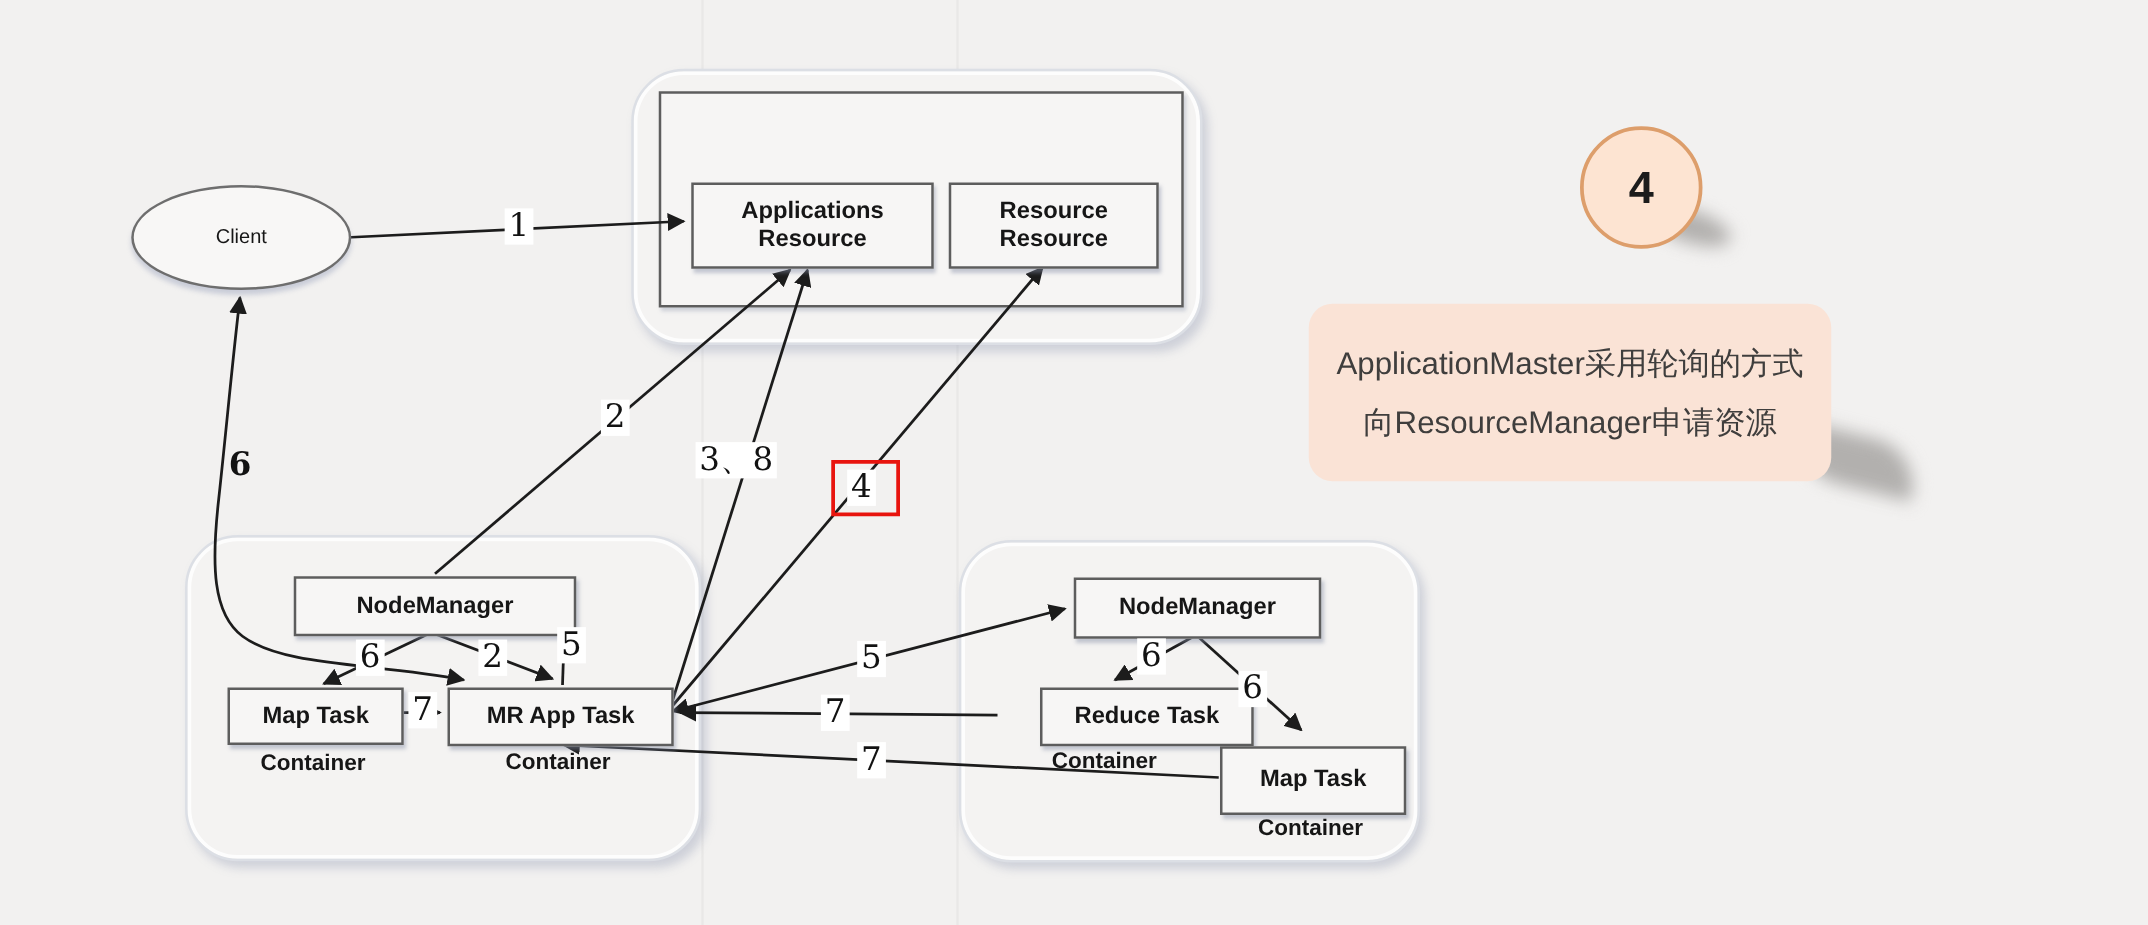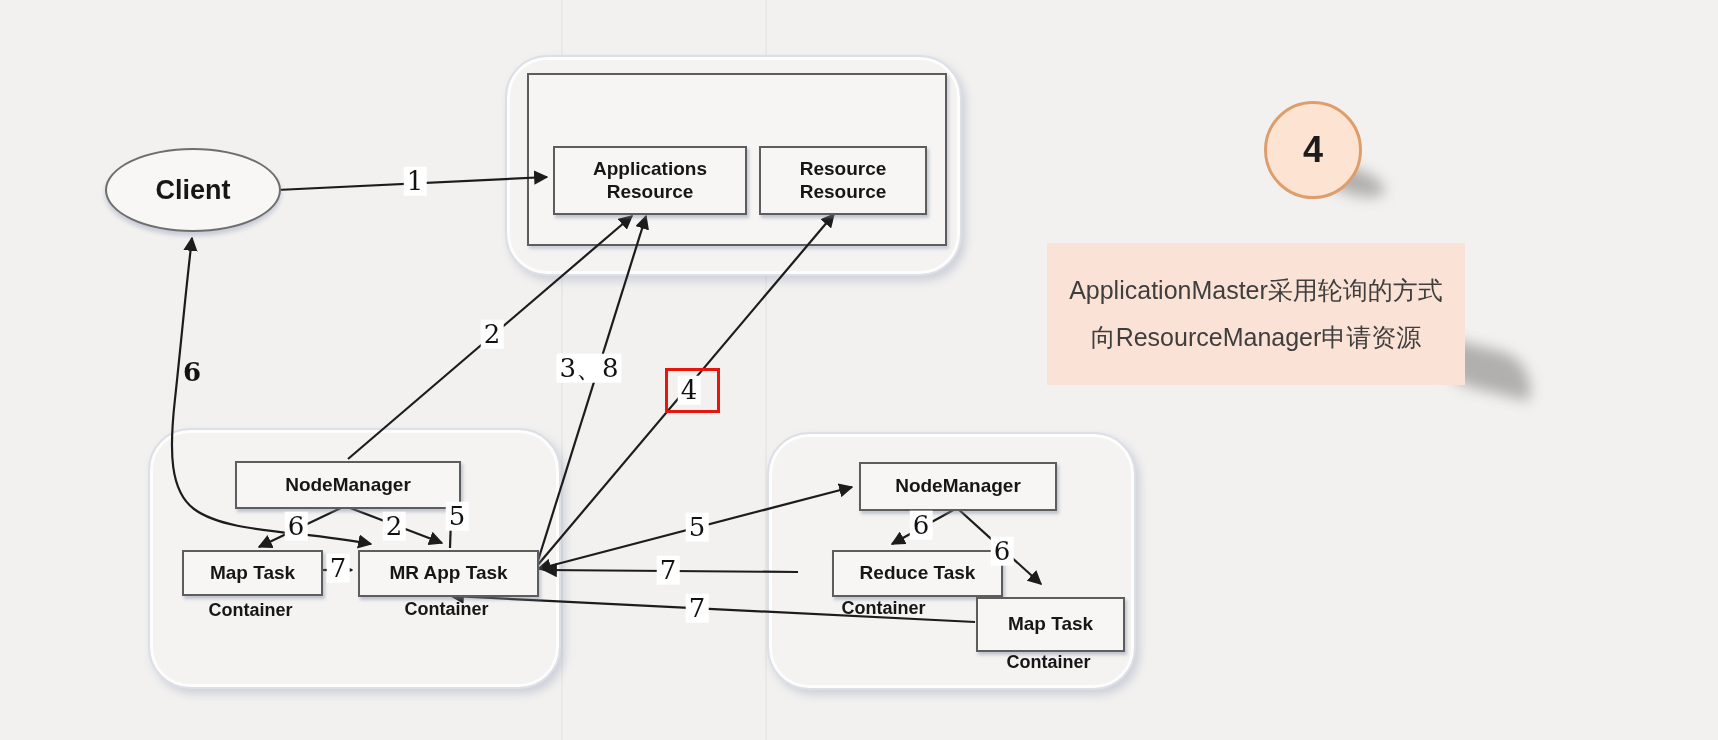--- a/index.html
+++ b/index.html
@@ -26,21 +26,21 @@
   .rm-inner{
     position:absolute;border:2px solid #5d5d5d;background:#f6f5f4;z-index:3;
     box-shadow:2px 3px 3px rgba(130,140,165,0.35);
   }
   .rm-title{
     position:absolute;text-align:center;font-weight:700;font-size:20px;color:#161616;z-index:4;
   }
   .ellipse{
     position:absolute;border:2px solid #6e6e6e;border-radius:50%;background:#f8f7f6;
     display:flex;align-items:center;justify-content:center;
-    font-weight:700;font-size:27px;color:#161616;
+    font-weight:400;font-size:16px;color:#161616;
     box-shadow:0 4px 4px rgba(140,150,180,0.4);z-index:4;
   }
   .caption{
     position:absolute;text-align:center;font-weight:700;font-size:18px;color:#161616;z-index:4;
   }
   svg.arrows{position:absolute;left:0;top:0;z-index:3;}
   .num{
     position:absolute;transform:translate(-50%,-50%);
     font-family:"DejaVu Serif","Liberation Serif",serif;
     font-size:26px;color:#121212;background:#ffffff;padding:0 3px;line-height:1.1;
@@ -51,21 +51,21 @@
     position:absolute;border:3px solid #e8140e;background:transparent;z-index:6;
   }
   .step-circle{
     position:absolute;border-radius:50%;
     display:flex;align-items:center;justify-content:center;
     font-weight:700;font-size:36px;color:#1c1c1c;z-index:5;
   }
   .blur-shadow{position:absolute;background:#b2b0ae;filter:blur(7px);z-index:2;}
   .callout{
     position:absolute;display:flex;flex-direction:column;align-items:center;justify-content:center;
-    gap:14px;text-align:center;font-size:25px;color:#3f3e3d;z-index:5;
+    gap:14px;text-align:center;font-size:25px;color:#3f3e3d;z-index:5;border-radius:19px;
   }
 </style>
 </head>
 <body>
 
 <div class="stage">
 
   <div class="seam" style="left:561px"></div>
   <div class="seam" style="left:765px"></div>
 

